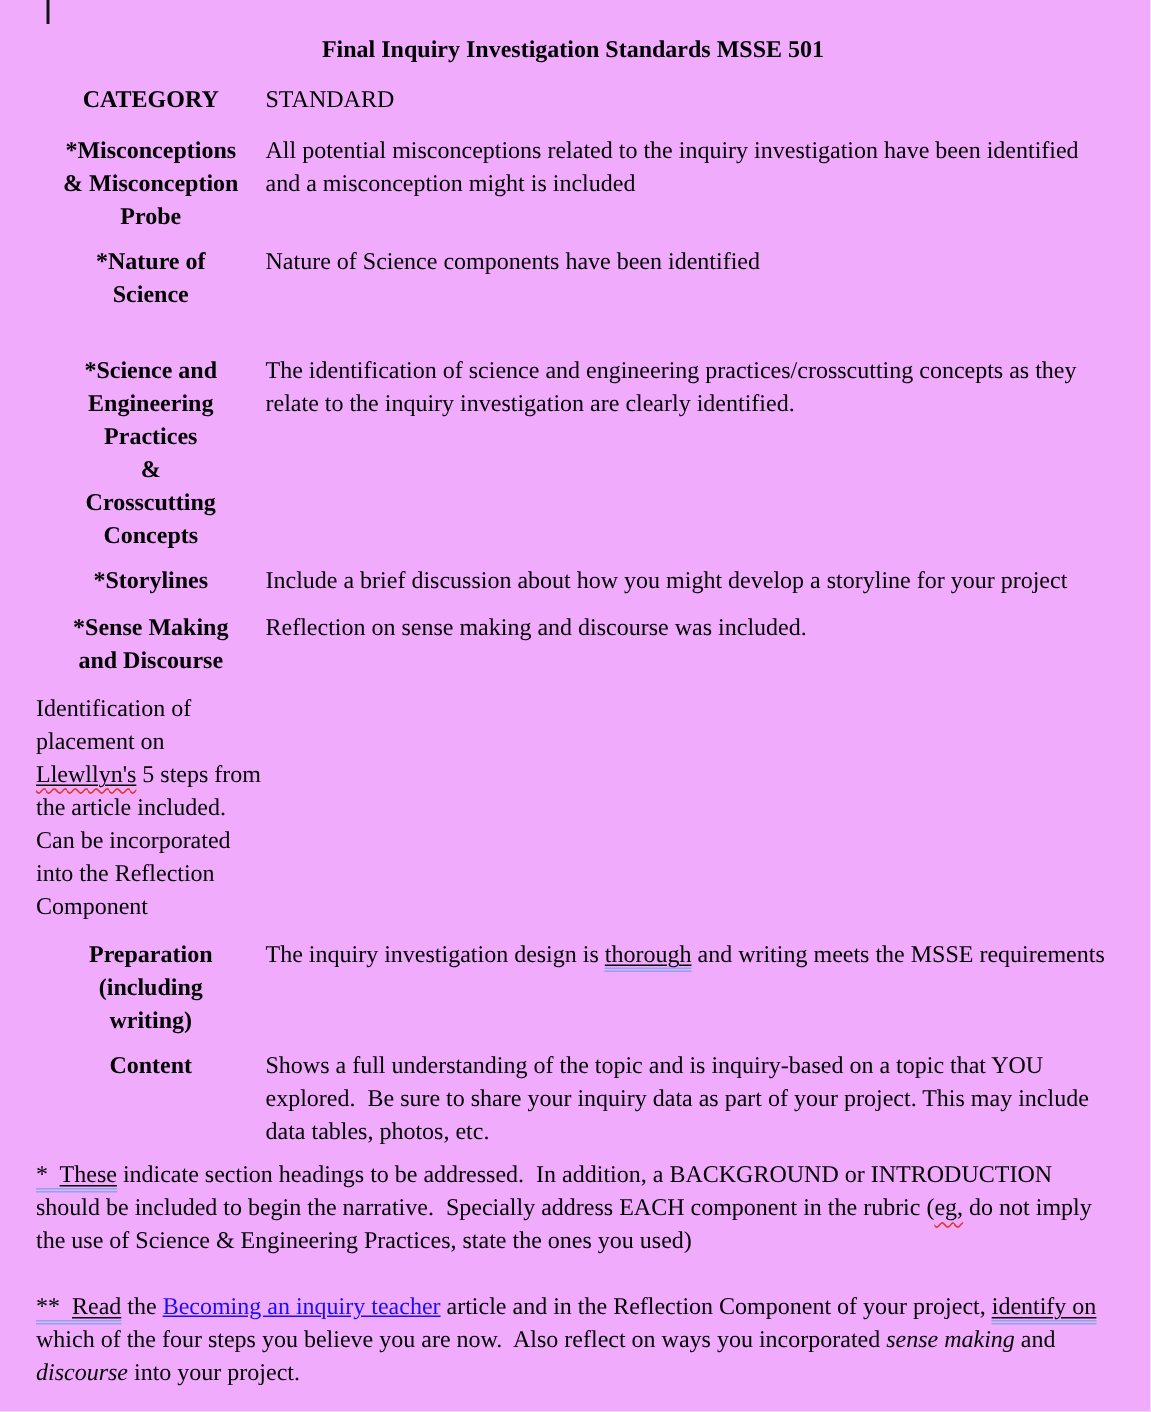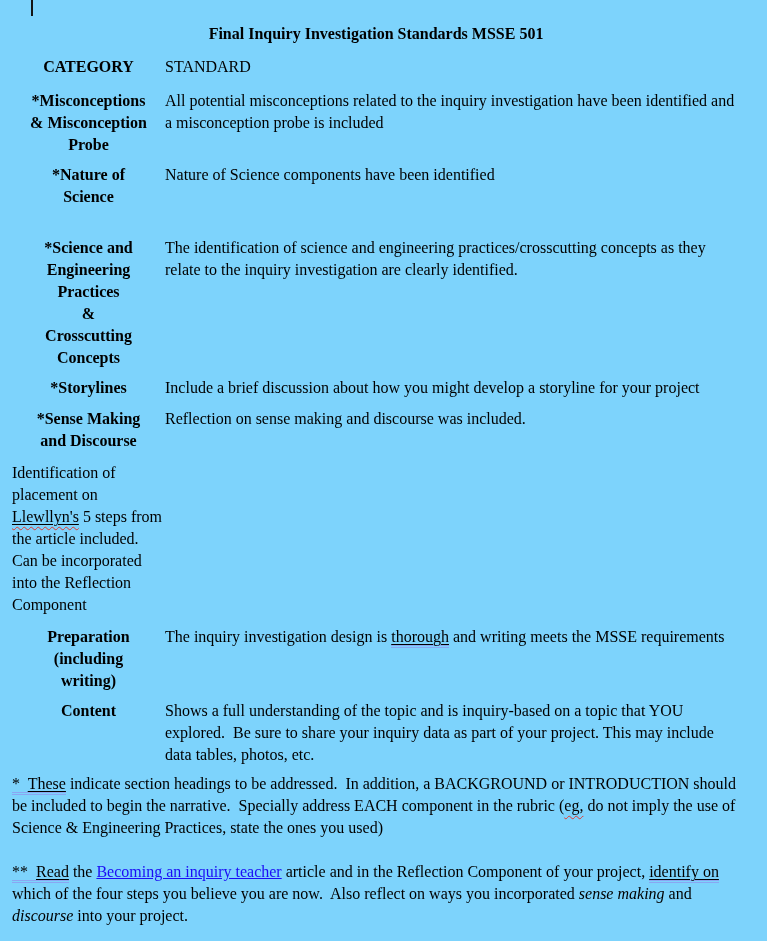--- a/index.html
+++ b/index.html
@@ -1,21 +1,21 @@
 <!DOCTYPE html>
 <html><head>
 <meta charset="utf-8">
 <style>
   html, body { margin:0; padding:0; background:#ffffff; }
   .page {
     position:relative;
     width:767px; height:941px;
     box-sizing:border-box;
-    padding:0 27px 0 12px;
-    background:#7dd3fc;
+    padding:0 27px 0 24px;
+    background:#f0abfc;
     font-family:"Liberation Serif", serif;
     font-size:16px; line-height:22px;
     color:#000000;
     overflow:hidden;
   }
   .cursor { position:absolute; left:31px; top:0; width:2px; height:16px; background:#141414; }
   .doc-title {
     margin:23px 0 11px 0;
     text-align:center;
     font-weight:bold;
@@ -57,21 +57,21 @@
   <div class="trow" style="margin-bottom:12px">
     <div class="cat">CATEGORY</div>
     <div class="std hdr-std">STANDARD</div>
   </div>
 
 
   <div class="trow" style="margin-bottom:8px">
     <div class="cat">*Misconceptions
 &amp; Misconception
 Probe</div>
-    <div class="std">All potential misconceptions related to the inquiry investigation have been identified and a misconception probe is included</div>
+    <div class="std">All potential misconceptions related to the inquiry investigation have been identified and a misconception might is included</div>
   </div>
 
   <div class="trow" style="margin-bottom:29px">
     <div class="cat">*Nature of
 Science</div>
     <div class="std">Nature of Science components have been identified</div>
   </div>
 
   <div class="trow" style="margin-bottom:8px">
     <div class="cat">*Science and

